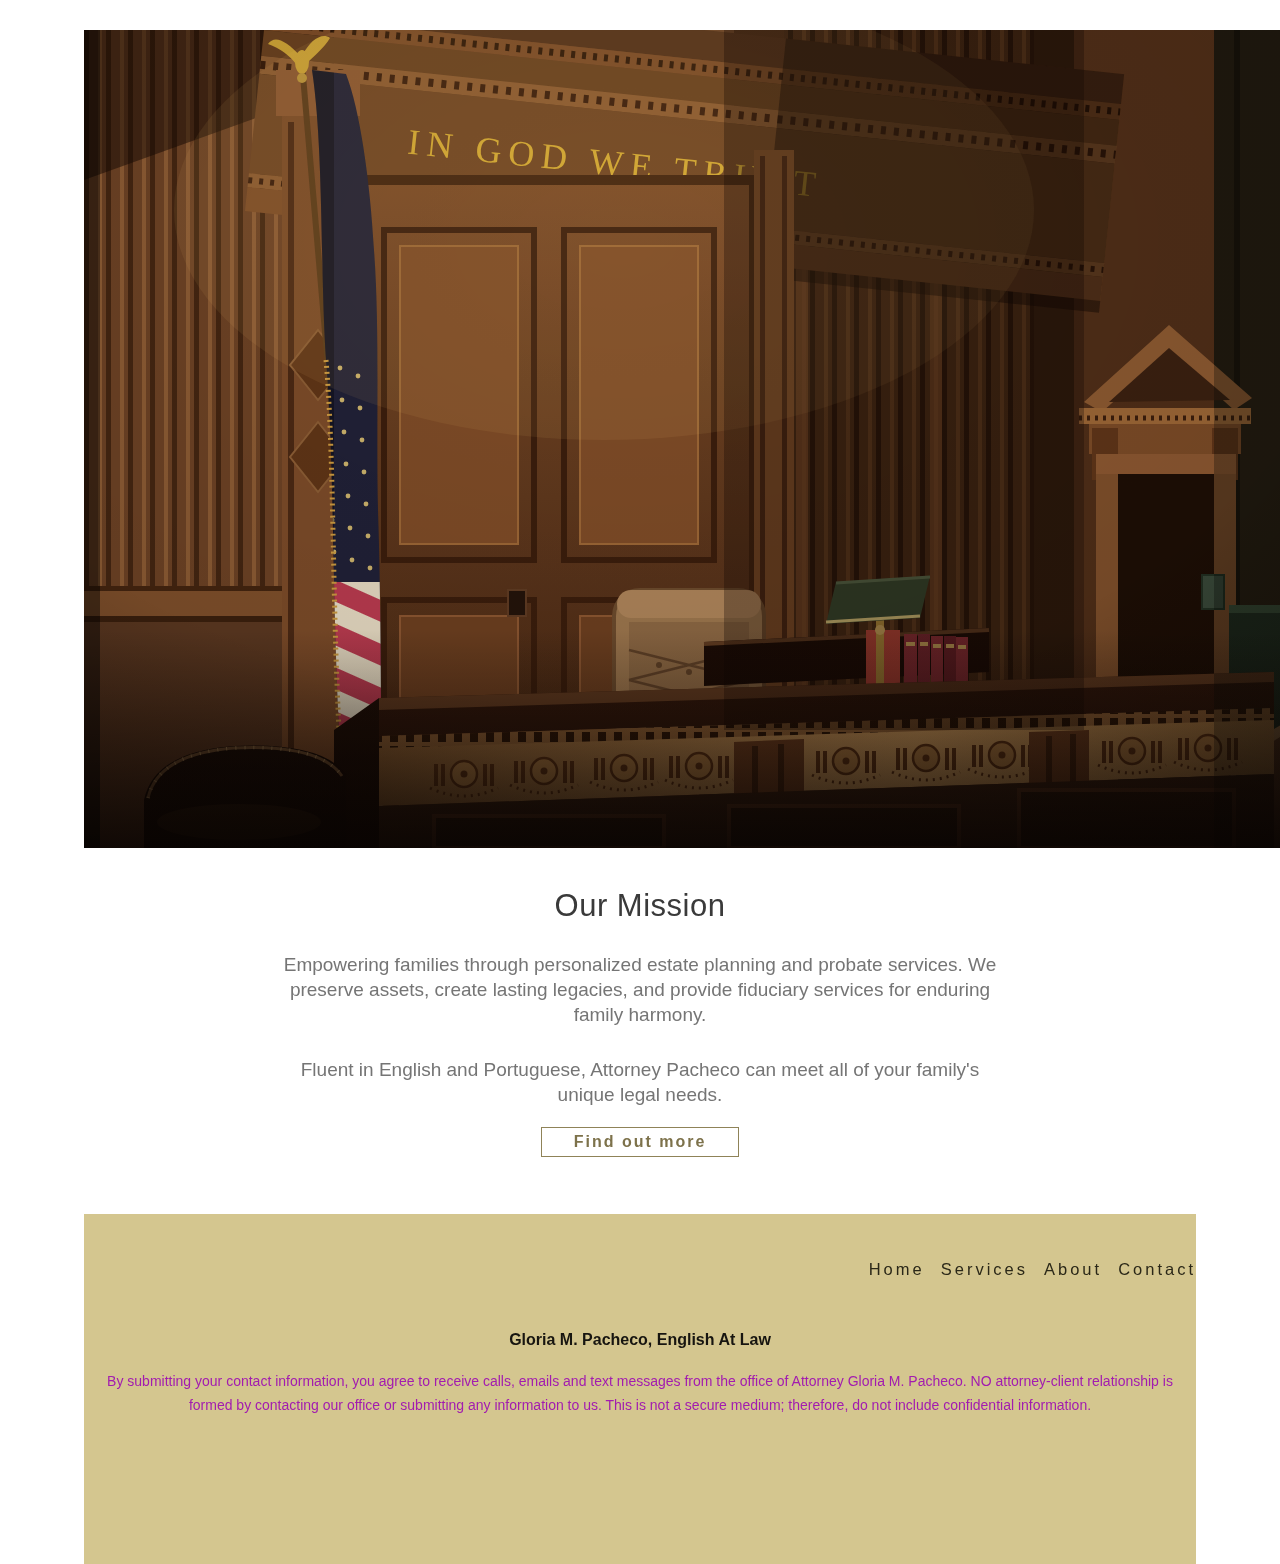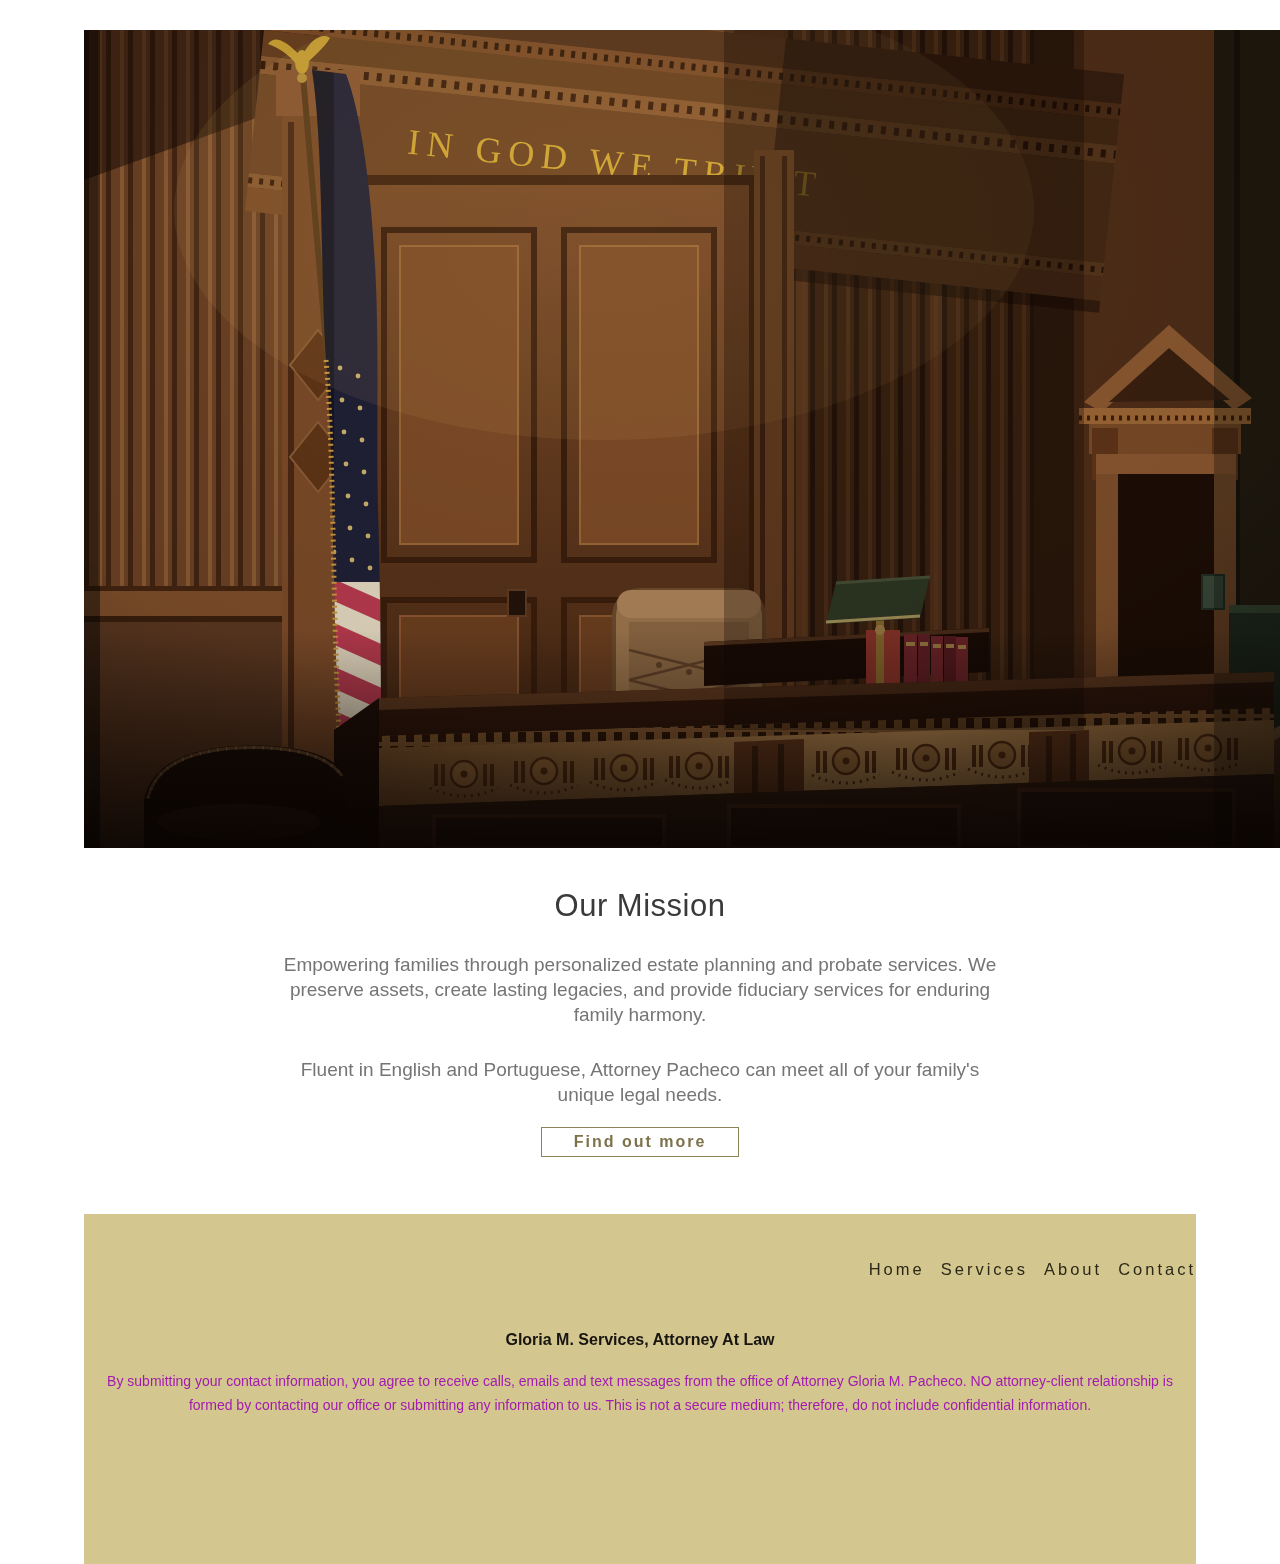--- a/index.html
+++ b/index.html
@@ -315,18 +315,18 @@
     <button class="cta-button">Find out more</button>
   </div>
 
   <div class="footer">
     <div class="footer-nav">
       <a href="#">Home</a>
       <a href="#">Services</a>
       <a href="#">About</a>
       <a href="#">Contact</a>
     </div>
-    <div class="firm-name">Gloria M. Services, Attorney At Law</div>
+    <div class="firm-name">Gloria M. Pacheco, English At Law</div>
     <div class="disclaimer">By submitting your contact information, you agree to receive calls, emails and text messages from the office of Attorney Gloria M. Pacheco. NO attorney-client relationship is formed by contacting our office or submitting any information to us. This is not a secure medium; therefore, do not include confidential information.</div>
     <div class="footer-bottom">
     </div>
   </div>
 </div>
 
 </body></html>

